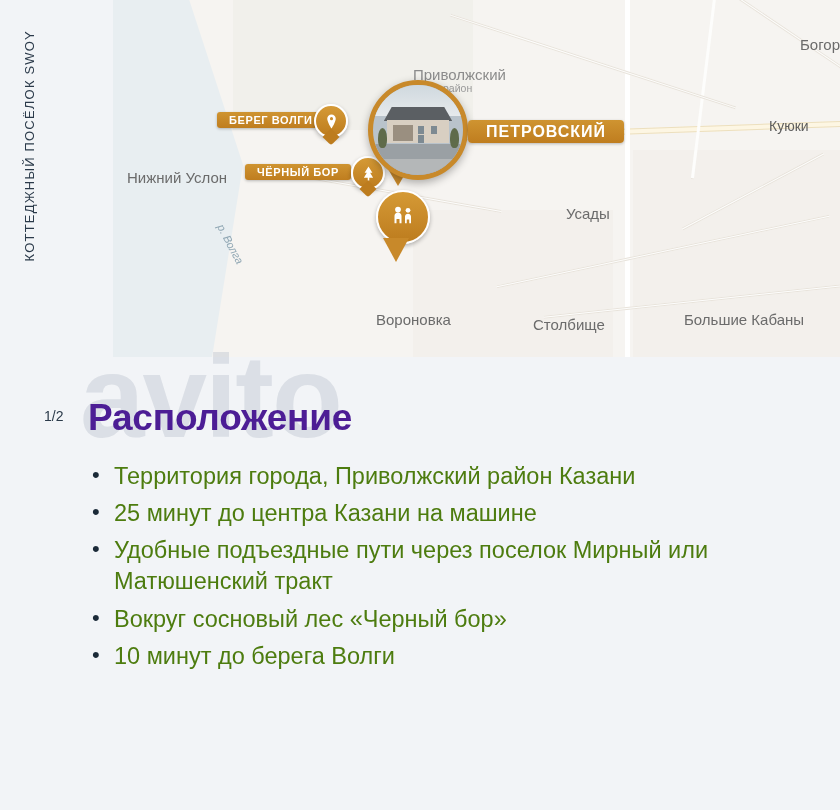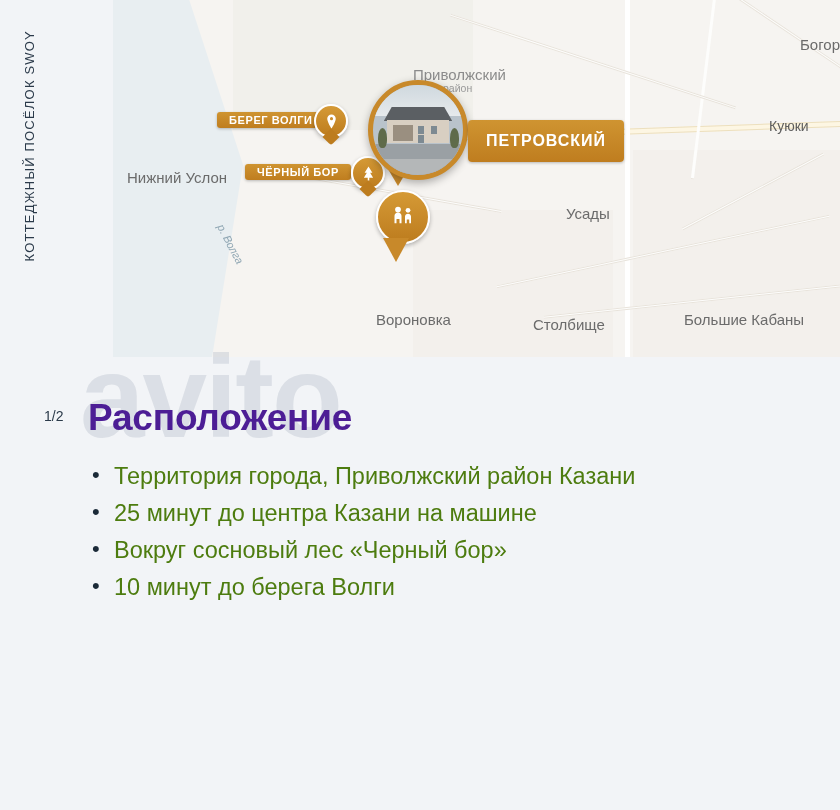--- a/index.html
+++ b/index.html
@@ -101,21 +101,21 @@
     color: #fff;
     font-size: 11px;
     font-weight: 700;
     letter-spacing: 0.6px;
     padding: 0 12px;
     border-radius: 3px;
     box-shadow: 0 1px 3px rgba(0,0,0,.25);
     white-space: nowrap;
   }
   .pill.big {
-    height: 42px;
+    height: 23px;
     font-size: 16px;
     letter-spacing: 1px;
     padding: 0 18px;
     border-radius: 4px;
   }
 
   
   .gmark {
     position: absolute;
     width: 34px;
@@ -301,16 +301,17 @@
   </div>
 </div>
 
 <div class="watermark">avito</div>
 
 <div class="content">
   <h1>Расположение</h1>
   <ul>
     <li>Территория города, Приволжский район Казани</li>
     <li>25 минут до центра Казани на машине</li>
+    <li>Удобные подъездные пути через поселок Мирный или Матюшенский тракт</li>
     <li>Вокруг сосновый лес «Черный бор»</li>
     <li>10 минут до берега Волги</li>
   </ul>
 </div>
 
 </body></html>

